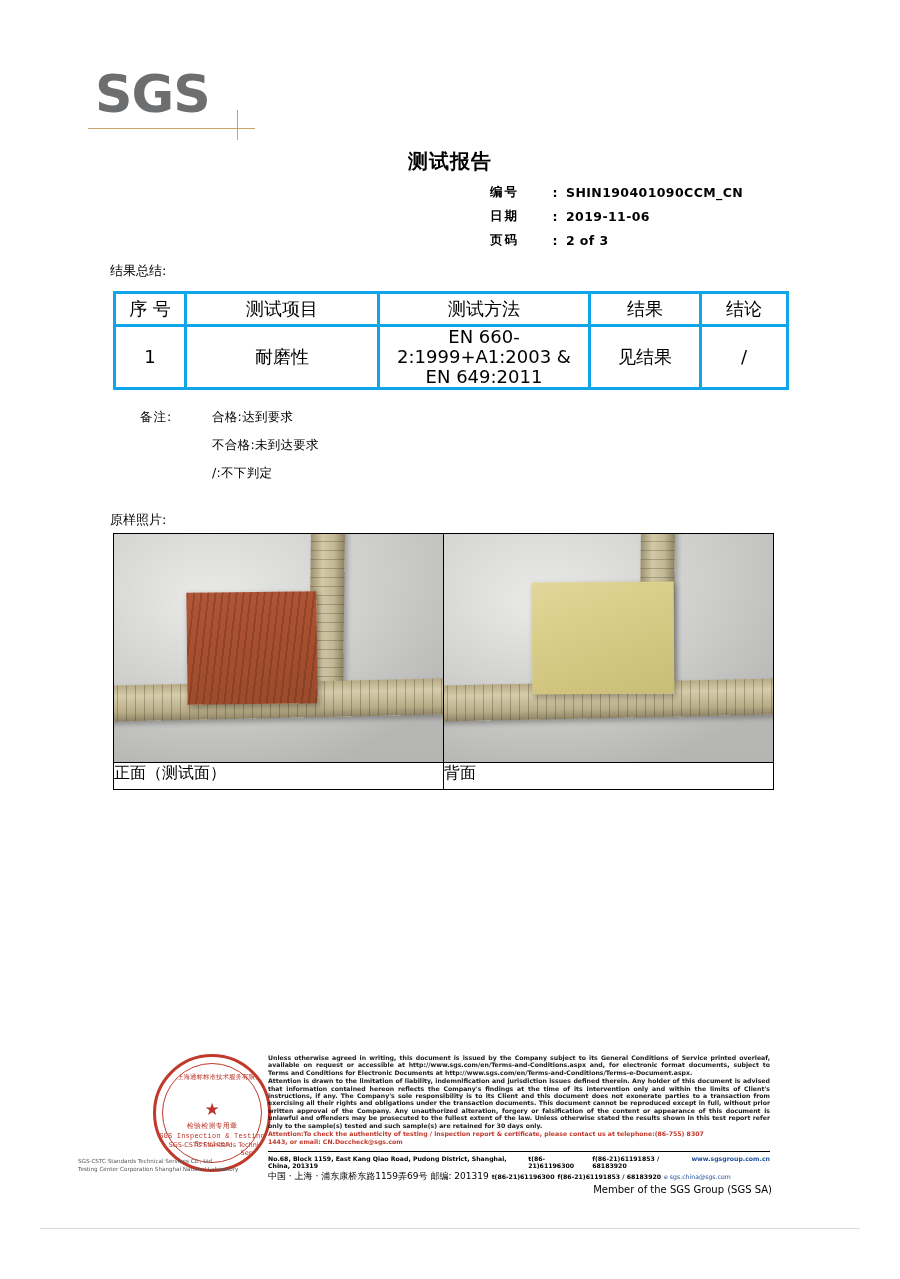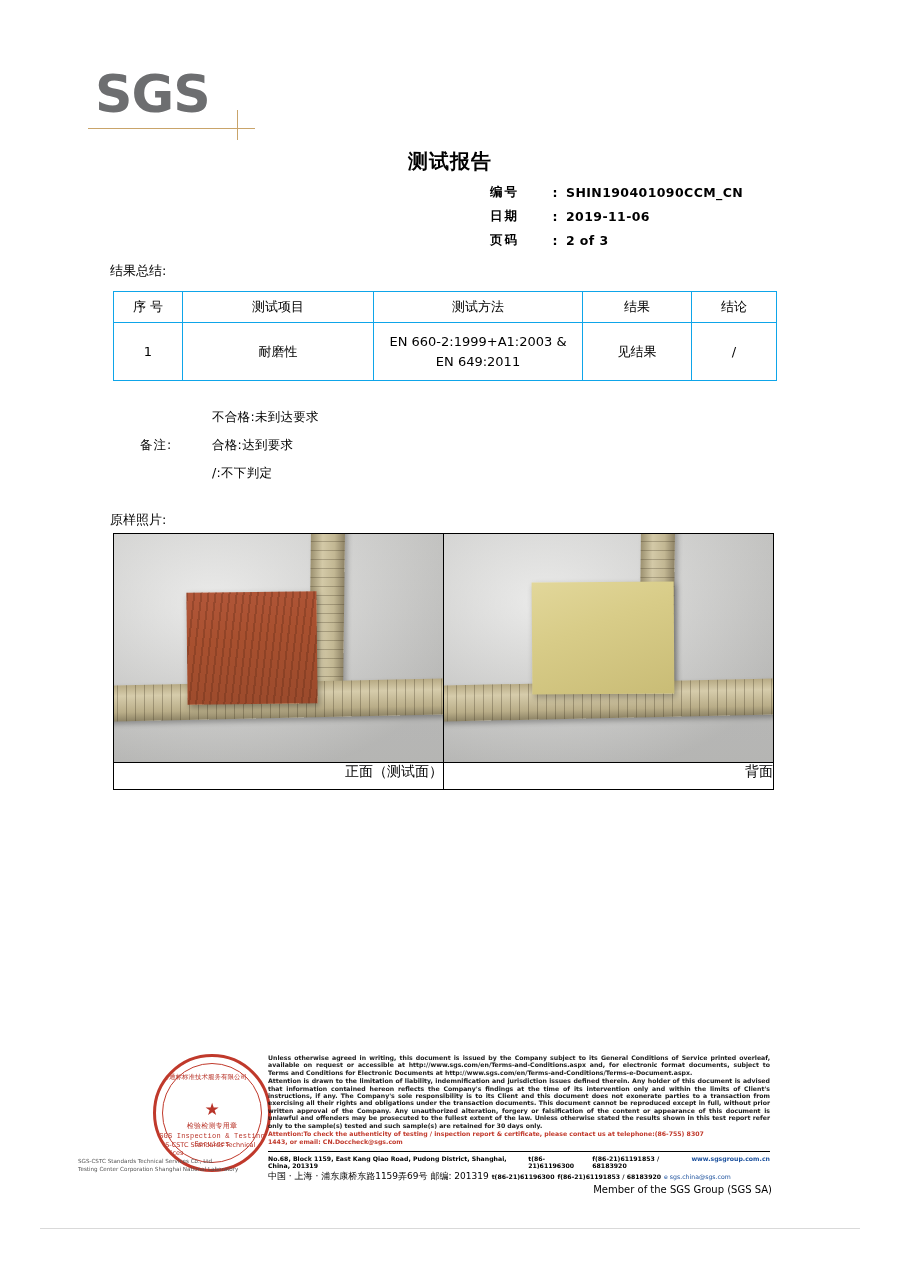--- a/index.html
+++ b/index.html
@@ -110,23 +110,23 @@
     position: absolute;
     left: 113px;
     top: 291px;
     width: 658px;
     border-collapse: collapse;
     table-layout: fixed;
     font-family: "DejaVu Sans", sans-serif;
   }
   .results-table th,
   .results-table td {
-    border: 1px solid #0ea5e9;
+    border: 3px solid #0ea5e9;
     text-align: center;
-    font-size: 13px;
+    font-size: 18px;
     font-weight: normal;
     padding: 0;
   }
   .results-table th { height: 30px; }
   .results-table td { height: 57px; line-height: 20px; }
   .col-no   { width: 68px; }
   .col-item { width: 190px; }
   .col-meth { width: 208px; }
   .col-res  { width: 108px; }
   .col-conc { width: 84px; }
@@ -161,22 +161,22 @@
     table-layout: fixed;
   }
   .photo-table td {
     border: 1px solid #000;
     padding: 0;
     vertical-align: top;
   }
   .photo-cell { width: 329px; height: 228px; }
   .caption-cell {
     height: 26px;
-    text-align: right;
-    font-size: 14px;
+    text-align: left;
+    font-size: 16px;
     font-family: "DejaVu Sans", sans-serif;
     vertical-align: middle;
   }
   .photo-inner {
     position: relative;
     width: 100%;
     height: 228px;
     overflow: hidden;
     background: #cfcfcf;
   }
@@ -289,21 +289,21 @@
     text-align: center;
     font-size: 7px;
     letter-spacing: 0.2px;
     font-family: Liberation Mono, monospace;
   }
   .stamp-line1 { top: 64px; }
   .stamp-line2 { top: 75px; }
   .stamp-arc-top, .stamp-arc-bottom {
     position: absolute;
     width: 100%;
-    text-align: left;
+    text-align: right;
     font-size: 6.5px;
     font-family: "DejaVu Sans", sans-serif;
   }
   .stamp-arc-top { top: 16px; }
   .stamp-arc-bottom { bottom: 12px; }
 
   .legal {
     position: absolute;
     left: 268px;
     top: 6px;
@@ -430,28 +430,28 @@
           <span class="meth-line">EN 649:2011</span>
         </td>
         <td>见结果</td>
         <td>/</td>
       </tr>
     </tbody>
   </table>
 
   <div class="remarks">
     <div class="remarks-row">
+      <span class="remarks-key">备注:</span>
+      <span class="remarks-val">合格:</span>
+      <span class="remarks-val">达到要求</span>
+    </div>
+    <div class="remarks-row">
       <span class="remarks-key"></span>
       <span class="remarks-val">不合格:</span>
       <span class="remarks-val">未到达要求</span>
-    </div>
-    <div class="remarks-row">
-      <span class="remarks-key">备注:</span>
-      <span class="remarks-val">合格:</span>
-      <span class="remarks-val">达到要求</span>
     </div>
     <div class="remarks-row">
       <span class="remarks-key"></span>
       <span class="remarks-val">/:</span>
       <span class="remarks-val">不下判定</span>
     </div>
   </div>
 
   <div class="section-label" id="photos-label">原样照片:</div>
 

